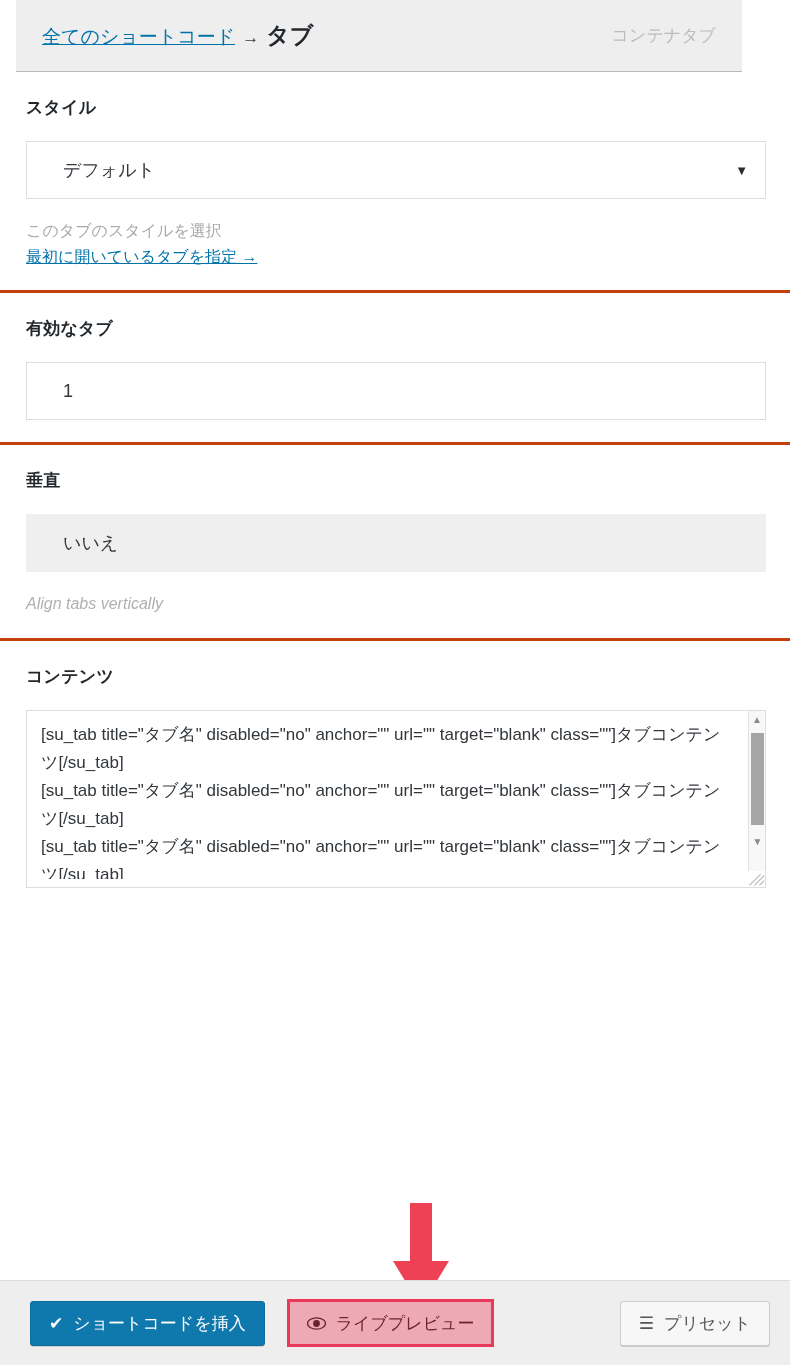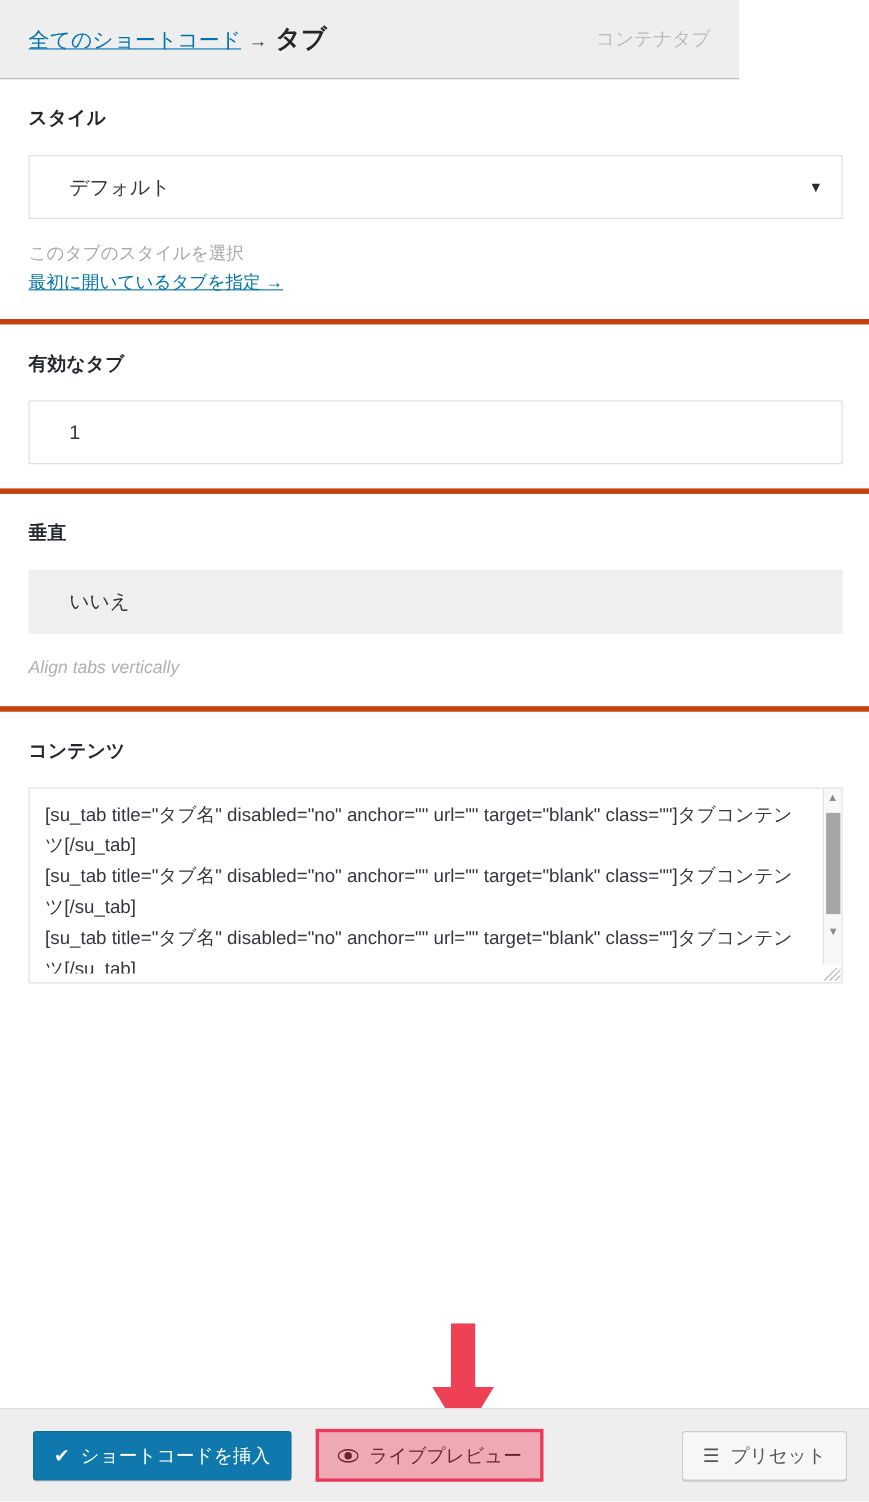--- a/index.html
+++ b/index.html
@@ -6,40 +6,40 @@
   html, body {
     width: 790px; height: 1365px;
     background: #ffffff;
     font-family: "Liberation Sans", "DejaVu Sans", sans-serif;
     overflow: hidden;
   }
   #root { position: relative; width: 790px; height: 1365px; background:#fff; }
 
   
   .header {
-    position: absolute; left:0; top:0; width:672px; height:72px;
+    position: absolute; left:16px; top:0; width:726px; height:72px;
     background:#eeeeee;
     border-bottom:1px solid #b4b9be;
     display:flex; align-items:center; justify-content:space-between;
     padding: 0 26px;
   }
   .crumb { display:flex; align-items:baseline; }
   .crumb-link {
     font-size:19px; color:#0073aa; text-decoration:underline;
     cursor:pointer; letter-spacing:0px;
   }
   .crumb-sep { font-size:17px; color:#32373c; margin:0 7px; }
   .crumb-current { font-size:23px; color:#23282d; font-weight:700; }
   .header-right { font-size:17px; color:#b8bcbf; }
 
   
   .section {
     position:relative;
     padding: 24px 26px 22px 26px;
-    border-bottom:5px solid #c2410c;
+    border-bottom:3px solid #c2410c;
   }
   .field-label {
     font-size:17px; color:#23282d; font-weight:700;
     margin-bottom:22px; letter-spacing:0.2px;
   }
   .control {
     width:740px; height:58px;
     border:1px solid #ddd;
     background:#fff;
     display:flex; align-items:center;

